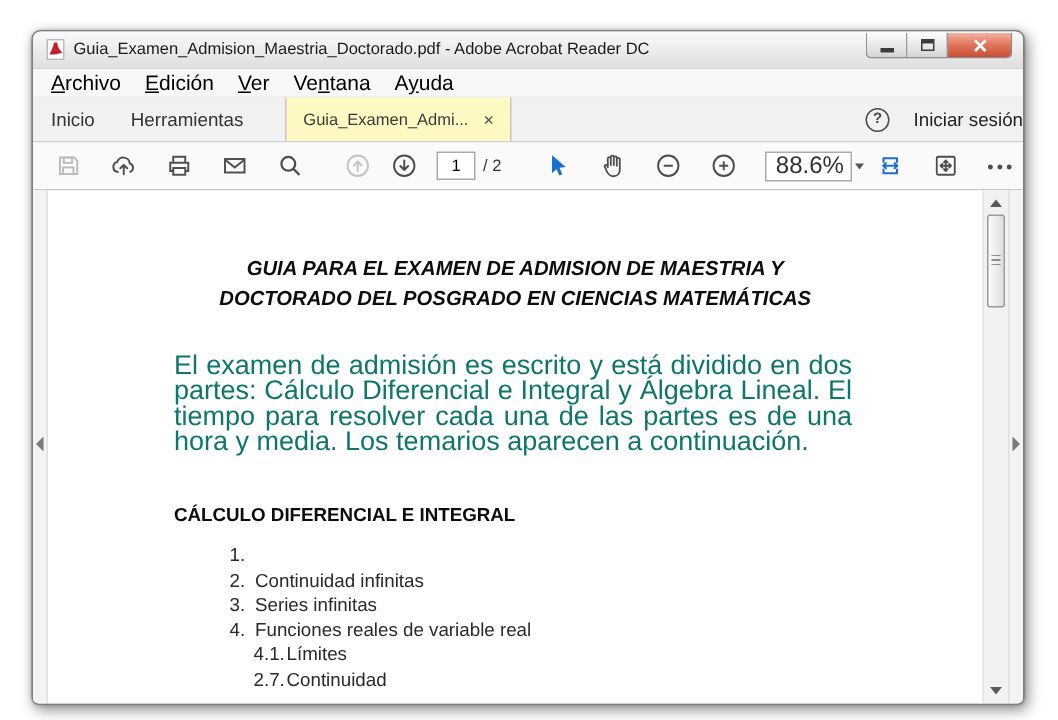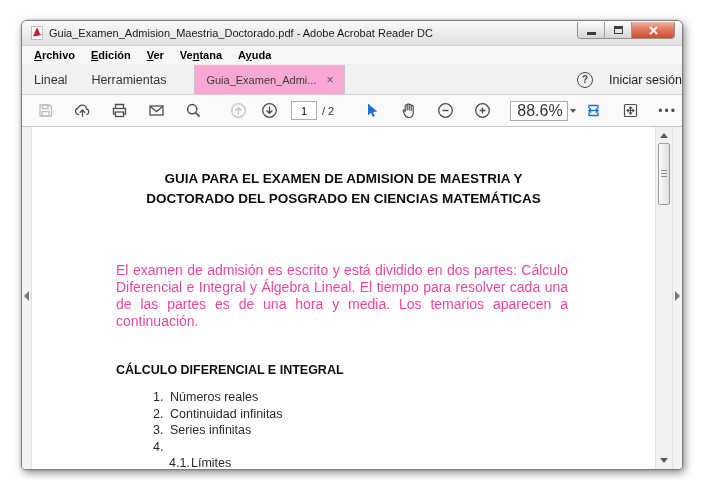--- a/index.html
+++ b/index.html
@@ -23,29 +23,29 @@
   .winbtn { width:27px; height:100%; display:flex; align-items:center; justify-content:center;
             background:linear-gradient(#fdfdfd,#d5d5d5); border-right:1px solid #9a9a9a; cursor:default; }
   .winbtn.close { width:42px; border-right:none;
             background:linear-gradient(#f3b2a4,#e07a5f 45%,#c94f35); }
   .glyph-min { width:9px; height:3px; background:#3c3c3c; margin-top:6px; }
   .glyph-max { width:9px; height:8px; border:1px solid #3c3c3c; border-top-width:3px; }
 
   
   .menubar { height:19px; flex:0 0 19px; background:#f7f7f7; display:flex; align-items:center;
              padding-left:4px; border-bottom:1px solid #ededed; }
-  .menuitem { font-size:11px; color:#000; padding:0 8px; cursor:default;font-weight:bold; }
+  .menuitem { font-size:14px; color:#000; padding:0 8px; cursor:default; }
   .menuitem u { text-decoration:underline; }
 
   
   .tabbar { height:30px; flex:0 0 30px; background:#f1f1f1; border-bottom:1px solid #cfcfcf;
             display:flex; align-items:stretch; }
   .tab-simple { font-size:12.5px; color:#333; display:flex; align-items:center;
                 padding:0 12px; cursor:default; }
-  .doc-tab { margin-left:16px; background:#f9a8d4; border-left:1px solid #c6c6c6;
+  .doc-tab { margin-left:16px; background:#fef9c3; border-left:1px solid #c6c6c6;
              border-right:1px solid #c6c6c6; display:flex; align-items:center; gap:10px;
              padding:0 11px; font-size:11px; color:#3a3a3a; cursor:default; }
   .doc-tab .closex { font-size:12px; color:#555; line-height:1; }
   .tab-spacer { flex:1; }
   .helpcircle { width:16px; height:16px; border:1px solid #4a4a4a; border-radius:50%;
                 font-size:10px; font-weight:bold; color:#4a4a4a; display:flex;
                 align-items:center; justify-content:center; align-self:center; margin-right:16px; }
   .signin { font-size:12.5px; color:#222; display:flex; align-items:center; padding-right:0; }
 
   
@@ -90,23 +90,23 @@
               border-top:5px solid #5a5a5a; }
   .sb-thumb { position:absolute; left:2px; right:2px; top:16px; height:62px;
               background:linear-gradient(90deg,#fbfbfb,#dedede); border:1px solid #9c9c9c;
               border-radius:2px; cursor:pointer; }
   .sb-grip { position:absolute; left:2px; right:2px; top:26px; height:8px;
              background:repeating-linear-gradient(#8f8f8f 0 1px, transparent 1px 3px); }
 
   
   .pg { color:#222; }
   .pg-title { margin:42px auto 0; width:400px; text-align:center; font-weight:bold;
-              font-size:13.5px; line-height:20px; color:#0d0d0d; }
-  .pg-intro { margin:53px 87px 0 84px; text-align:justify; font-size:14px;
-              line-height:17px; color:#ec4899; }
+              font-size:13.5px; line-height:20px; color:#0d0d0d;font-style:italic; }
+  .pg-intro { margin:26px 87px 0 84px; text-align:justify; font-size:18px;
+              line-height:17px; color:#0f766e; }
   .pg-heading { margin:33px 0 0 84px; font-weight:bold; font-size:12.5px; color:#0d0d0d; }
   .pg-list { margin:12px 0 0 121px; font-size:12.5px; line-height:16.5px; color:#2a2a2a; }
   .li-row { display:flex; }
   .li-num { width:17px; flex:0 0 17px; }
   .li-sub { margin-left:16px; display:flex; }
   .li-sub .li-num { width:22px; flex:0 0 22px; }
 </style>
 </head>
 <body>
 
@@ -135,21 +135,21 @@
 
   <div class="menubar">
     <span class="menuitem"><span></span><u>A</u><span>rchivo</span></span>
     <span class="menuitem"><span></span><u>E</u><span>dición</span></span>
     <span class="menuitem"><span></span><u>V</u><span>er</span></span>
     <span class="menuitem"><span>Ve</span><u>n</u><span>tana</span></span>
     <span class="menuitem"><span>A</span><u>y</u><span>uda</span></span>
   </div>
 
   <div class="tabbar">
-    <span class="tab-simple">Lineal</span>
+    <span class="tab-simple">Inicio</span>
     <span class="tab-simple">Herramientas</span>
     <div class="doc-tab">
       <span>Guia_Examen_Admi...</span>
       <span class="closex">×</span>
     </div>
     <div class="tab-spacer"></div>
     <span class="helpcircle">?</span>
     <span class="signin">Iniciar sesión</span>
   </div>
 
@@ -243,32 +243,32 @@
     </div>
 
     <div class="viewport">
       <div class="pg">
         <div class="pg-title">GUIA PARA EL EXAMEN DE ADMISION DE MAESTRIA Y DOCTORADO DEL POSGRADO EN CIENCIAS MATEMÁTICAS</div>
         <div class="pg-intro">El examen de admisión es escrito y está dividido en dos partes: Cálculo Diferencial e Integral y Álgebra Lineal. El tiempo para resolver cada una de las partes es de una hora y media. Los temarios aparecen a continuación.</div>
         <div class="pg-heading">CÁLCULO DIFERENCIAL E INTEGRAL</div>
         <div class="pg-list">
           <div class="li-row">
               <span class="li-num">1.</span>
-              <span>Números reales</span>
             </div>
           <div class="li-row">
               <span class="li-num">2.</span>
               <span>Continuidad infinitas</span>
             </div>
           <div class="li-row">
               <span class="li-num">3.</span>
               <span>Series infinitas</span>
             </div>
           <div class="li-row">
               <span class="li-num">4.</span>
+              <span>Funciones reales de variable real</span>
             </div>
           <div class="li-sub">
               <span class="li-num">4.1.</span>
               <span>Límites</span>
             </div>
           <div class="li-sub">
               <span class="li-num">2.7.</span>
               <span>Continuidad</span>
             </div>
         </div>

